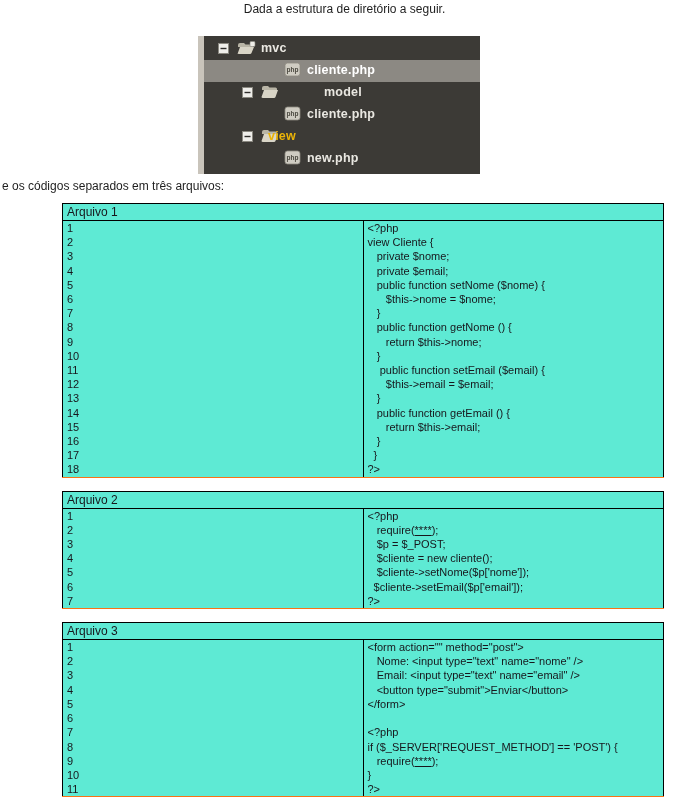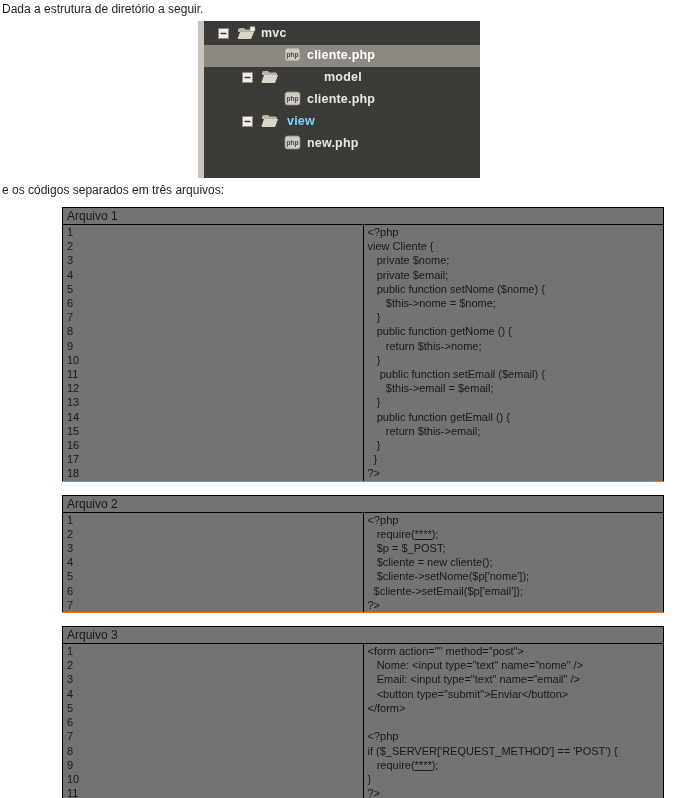--- a/index.html
+++ b/index.html
@@ -1,44 +1,44 @@
 <!DOCTYPE html>
 <html><head>
 <meta charset="utf-8">
 <style>
   html,body{margin:0;padding:0;}
   body{
     width:699px;height:798px;background:#ffffff;position:relative;
     font-family:"Liberation Sans", sans-serif;color:#1a1a1a;overflow:hidden;
   }
-  .intro-text{margin:2px 12px 0 2px;font-size:12px;line-height:14px;color:#1e1e1e;}
+  .intro-text{margin:2px 12px 0 2px;font-size:12px;line-height:14px;color:#1e1e1e;text-align:center;}
   .middle-text{margin:5px 4px 0 2px;font-size:12px;line-height:14px;color:#1e1e1e;}
 
   
   .tree-wrap{
-    position:relative;margin:5px 0 0 198px;width:282px;height:157px;
+    position:relative;margin:20px 0 0 198px;width:282px;height:138px;
     overflow:hidden;
   }
   .tree-strip{position:absolute;left:0;top:0;width:6px;height:100%;}
   .tree-rows{position:absolute;left:6px;top:2px;right:0;}
   .tree-row{position:relative;height:22px;width:276px;}
   .tree-row.selected{width:276px;}
   .tbox{position:absolute;top:5px;width:11px;height:11px;line-height:0;}
   .ticon{position:absolute;top:3px;line-height:0;}
   .tlabel{
     position:absolute;top:3px;font-size:12.5px;font-weight:600;
     letter-spacing:0.2px;white-space:nowrap;
   }
   .tree-row.partial{height:10px;overflow:hidden;}
 
   
   .tables{margin:10px 0 0 62px;width:552px;}
   table.code-table{
     border-collapse:collapse;width:602px;table-layout:fixed;
-    font-size:11px;color:#17171c;background:#737373;
+    font-size:11px;color:#17171c;background:#5eead4;
   }
   table.code-table + table.code-table{margin-top:13px;}
   table.code-table th{
     border:1px solid #000;text-align:left;font-weight:400;font-size:12px;
     padding:1px 4px;height:13px;
   }
   table.code-table td{
     padding:0 4px;line-height:14.2px;white-space:pre;overflow:hidden;
     font-size:11px;vertical-align:top;
   }
@@ -94,21 +94,21 @@
       </div>
       <div class="tree-row">
         <span class="tbox" style="left:38px"><svg width="11" height="11" viewBox="0 0 11 11">
       <rect x="0.5" y="0.5" width="10" height="10" fill="#efeeea" stroke="#8a8880"></rect>
       <line x1="2.5" y1="5.5" x2="8.5" y2="5.5" stroke="#2e2d2a" stroke-width="1.4"></line>
           </svg></span>
         <span class="ticon" style="left:57px"><svg width="17" height="13" viewBox="0 0 17 13">
       <path d="M1 3 q0-2 2-2 h4 l1.5 1.5 h6 q1.5 0 1.5 1.5 v1 h-15 z" fill="#b9b5a6"></path>
       <path d="M0.5 12 L3 5 h14 l-2.5 7 q-0.3 1-1.5 1 h-11 q-1.5 0-1.5-1 z" fill="#d9d5c7"></path>
           </svg></span>
-        <span class="tlabel" style="left: 83px; color: #7dd3fc;">view</span>
+        <span class="tlabel" style="left: 64px; color: #eab308;">view</span>
       </div>
       <div class="tree-row">
         <span class="ticon" style="left:80px;top:2px"><svg width="17" height="15" viewBox="0 0 17 15">
       <rect x="1" y="1" width="15" height="13" rx="2.5" fill="#cfccc2" stroke="#8d8a80" stroke-width="0.8"></rect>
       <text x="8.5" y="10" text-anchor="middle" font-size="6.5" font-weight="bold" fill="#4a483f" font-family="Liberation Sans, sans-serif">php</text>
           </svg></span>
         <span class="tlabel" style="left: 103px; color: rgb(233, 231, 225);">new.php</span>
       </div>
       <div class="tree-row partial">
         <span class="tlabel" style="left: 81px; color: rgb(233, 231, 225);"></span>

